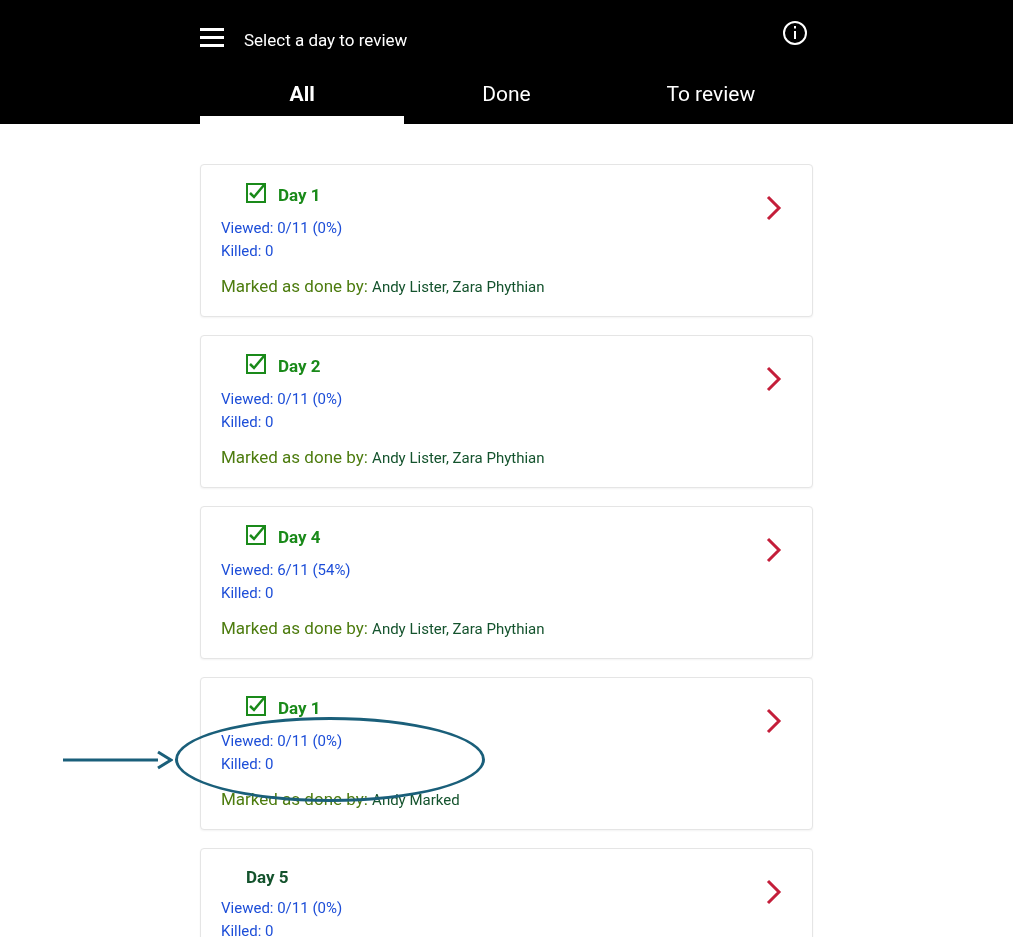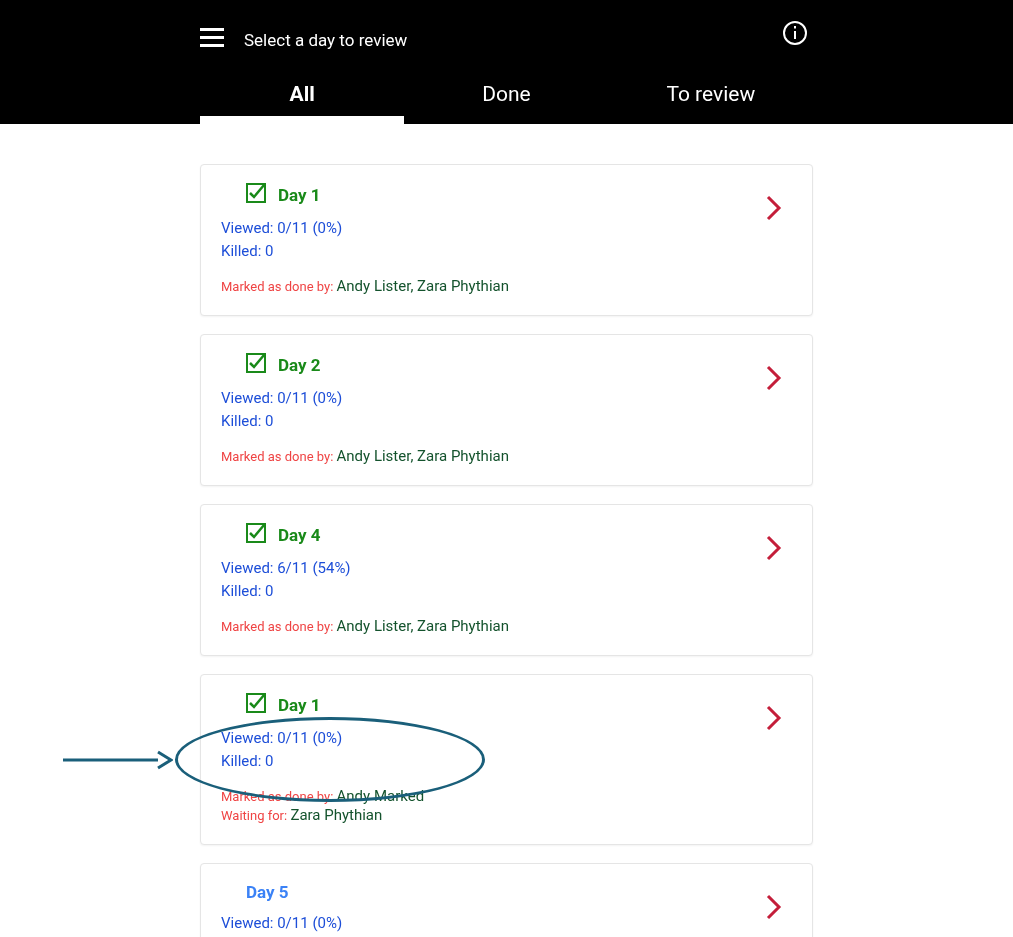--- a/index.html
+++ b/index.html
@@ -85,36 +85,36 @@
       align-items: center;
       margin-bottom: 10px;
       padding-left: 25px;
     }
     .check-icon {
       margin-right: 12px;
     }
     .day-title {
       font-size: 17px;
       font-weight: 700;
-      color: #3b82f6;
+      color: #14532d;
     }
     .day-title.done {
       color: #1a8a1a;
     }
     .stat {
       font-size: 15px;
       color: #1d4ed8;
       line-height: 1.5;
     }
     .marked-section {
       margin-top: 14px;
     }
     .marked-label {
-      color: #ef4444;
-      font-size: 13px;
+      color: #4d7c0f;
+      font-size: 17px;
     }
     .marked-names {
       color: #14532d;
       font-size: 15px;
     }
     .chevron {
       position: absolute;
       right: 30px;
       top: 30px;
     }
@@ -234,23 +234,20 @@
         </svg>
       </span>
       <span class="day-title done">Day 1</span>
     </div>
     <div class="stat">Viewed: 0/11 (0%)</div>
     <div class="stat">Killed: 0</div>
     <div class="marked-section">
       <div>
         <span class="marked-label">Marked as done by: </span><span class="marked-names">Andy Marked</span>
       </div>
-      <div>
-        <span class="marked-label">Waiting for: </span><span class="marked-names">Zara Phythian</span>
-      </div>
     </div>
     <span class="chevron">
       <svg width="16" height="26" viewBox="0 0 16 26">
           <path d="M2 2 L13 13 L2 24" fill="none" stroke="#c41e3a" stroke-width="3"></path>
         </svg>
     </span>
   </div>
 
   <div class="card">
     <div class="card-header">

